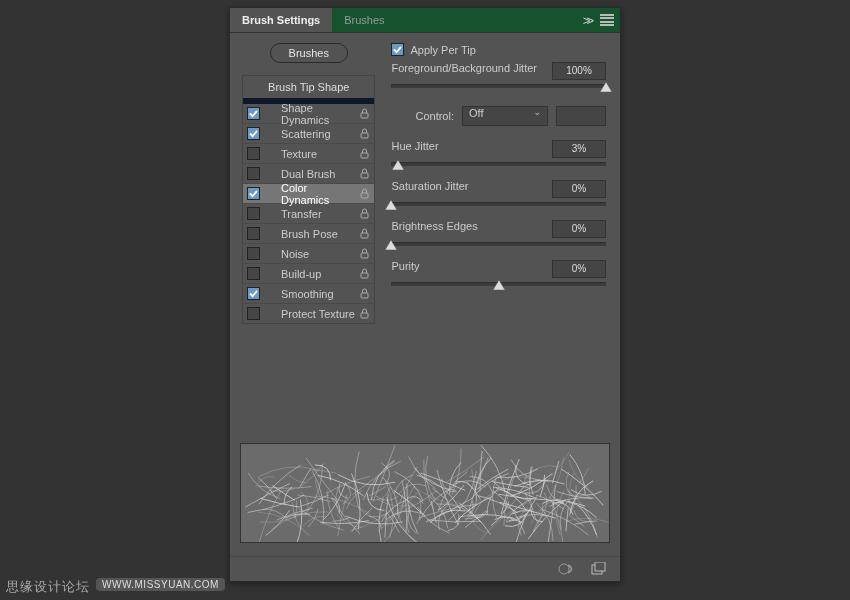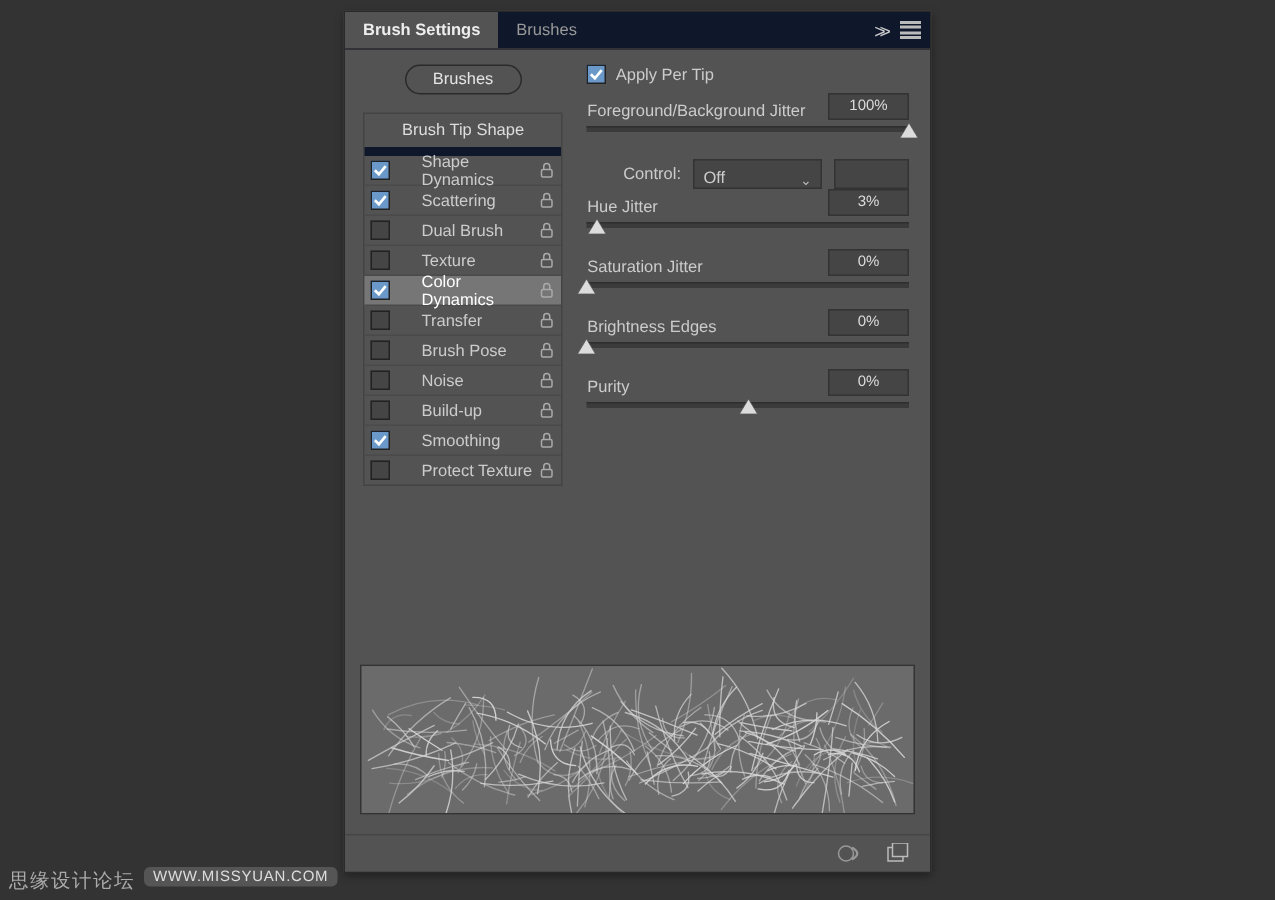--- a/index.html
+++ b/index.html
@@ -1,17 +1,17 @@
 <!DOCTYPE html>
 <html><head>
 <meta charset="utf-8">
 <style>
   html,body{margin:0;padding:0;width:850px;height:600px;background:#333;font-family:"Segoe UI",Tahoma,Arial,sans-serif;font-size:11px;color:#ccc;overflow:hidden}
   .panel{position:absolute;left:229px;top:7px;width:390px;height:573px;background:#535353;border:1px solid #2a2a2a;box-shadow:0 2px 6px rgba(0,0,0,.4)}
-  .tabbar{height:24px;background:#0f172a;display:flex;align-items:stretch;border-bottom:1px solid #333;position:relative}
+  .tabbar{height:24px;background:#14532d;display:flex;align-items:stretch;border-bottom:1px solid #333;position:relative}
   .tab{padding:0 12px;display:flex;align-items:center;font-size:11px;color:#ccc;cursor:pointer}
   .tab.active{background:#535353;color:#eee;font-weight:600}
   .tab:not(.active){color:#999}
   .tabbar .end{margin-left:auto;display:flex;align-items:center;padding-right:6px;gap:10px}
   .chevrons{font-size:13px;letter-spacing:-4px;color:#ccc;cursor:pointer}
   .hamburger{width:14px;height:12px;display:flex;flex-direction:column;justify-content:space-between;cursor:pointer}
   .hamburger span{height:2px;background:#bbb}
   .body{display:flex;height:418px}
   .left{width:140px;padding:10px 8px 8px 12px}
   .btn-brushes{display:block;margin:0 auto 12px auto;padding:3px 18px;background:#535353;border:1px solid #2a2a2a;border-radius:10px;color:#e5e5e5;font-size:11px;cursor:pointer}
@@ -22,28 +22,28 @@
   .row.sel{background:#767676;color:#fff}
   .row .label{flex:1;padding-left:21px;font-size:11px}
   .chk{width:11px;height:11px;border:1px solid #222;background:#454545;display:flex;align-items:center;justify-content:center;cursor:pointer;flex:0 0 11px}
   .chk.on{background:#6a98c8}
   .chk.on svg{display:block}
   .chk svg{display:none}
   .lock{width:12px;flex:0 0 12px;display:flex;justify-content:center;cursor:pointer}
   .right{flex:1;padding:10px 14px 8px 8px}
   .apply{display:flex;align-items:flex-end;gap:6px;margin-bottom:6px}
   .field{margin-bottom:4px}
-  .field .lblrow{display:flex;align-items:flex-end;justify-content:space-between;font-size:11px;margin-bottom:2px}
+  .field .lblrow{display:flex;align-items:flex-start;justify-content:space-between;font-size:11px;margin-bottom:2px}
   .valbox{width:52px;height:16px;background:#454545;border:1px solid #333;color:#ddd;font-size:10px;text-align:center;line-height:16px}
   .slider{position:relative;height:16px}
   .track{position:absolute;left:0;right:0;top:2px;height:3px;background:#3b3b3b;border-top:1px solid #2e2e2e}
   .thumb{position:absolute;top:0;width:12px;height:10px;transform:translateX(-50%)}
   .thumb svg{display:block}
-  .ctrlrow{display:flex;align-items:center;gap:8px;margin:8px 0 0 24px;font-size:11px}
-  .select{width:72px;height:18px;background:#454545;border:1px solid #333;display:flex;align-items:flex-end;justify-content:space-between;padding:0 6px;font-size:11px;cursor:pointer}
+  .ctrlrow{display:flex;align-items:center;gap:8px;margin:8px 0 14px 24px;font-size:11px}
+  .select{width:72px;height:18px;background:#454545;border:1px solid #333;display:flex;align-items:flex-start;justify-content:space-between;padding:0 6px;font-size:11px;cursor:pointer}
   .select .caret{font-size:9px;color:#bbb}
   .smallbox{width:48px;height:18px;background:#454545;border:1px solid #333}
   .preview{position:absolute;left:10px;right:10px;bottom:38px;height:98px;background:#6b6b6b;border:1px solid #333;overflow:hidden}
   .footer{position:absolute;left:0;right:0;bottom:0;height:24px;background:#535353;border-top:1px solid #474747;display:flex;align-items:center;justify-content:flex-end;padding-right:14px;gap:14px}
   .wm{position:absolute;left:6px;bottom:4px;display:flex;align-items:flex-start;gap:6px;font-size:11px;color:#777}
   .wm .cn{color:#aaa;font-size:13px;letter-spacing:1px}
   .wm .urlbox{background:#555;border-radius:4px;padding:1px 6px;color:#ddd;font-size:10px;letter-spacing:.5px}
 </style>
 </head>
 <body>
@@ -93,31 +93,31 @@
               <span class="label">Scattering</span>
               <span class="lock">
                 <svg width="9" height="11" viewBox="0 0 9 11">
                   <rect x="1" y="5" width="7" height="5" rx="1" fill="none" stroke="#aaa" stroke-width="1"></rect>
                   <path d="M2.5 5 V3 a2 2 0 0 1 4 0 V5" fill="none" stroke="#aaa" stroke-width="1"></path>
                 </svg>
               </span>
             </div>
             <div class="row">
               <div class="chk"></div>
+              <span class="label">Texture</span>
+              <span class="lock">
+                <svg width="9" height="11" viewBox="0 0 9 11">
+                  <rect x="1" y="5" width="7" height="5" rx="1" fill="none" stroke="#aaa" stroke-width="1"></rect>
+                  <path d="M2.5 5 V3 a2 2 0 0 1 4 0 V5" fill="none" stroke="#aaa" stroke-width="1"></path>
+                </svg>
+              </span>
+            </div>
+            <div class="row">
+              <div class="chk"></div>
               <span class="label">Dual Brush</span>
-              <span class="lock">
-                <svg width="9" height="11" viewBox="0 0 9 11">
-                  <rect x="1" y="5" width="7" height="5" rx="1" fill="none" stroke="#aaa" stroke-width="1"></rect>
-                  <path d="M2.5 5 V3 a2 2 0 0 1 4 0 V5" fill="none" stroke="#aaa" stroke-width="1"></path>
-                </svg>
-              </span>
-            </div>
-            <div class="row">
-              <div class="chk"></div>
-              <span class="label">Texture</span>
               <span class="lock">
                 <svg width="9" height="11" viewBox="0 0 9 11">
                   <rect x="1" y="5" width="7" height="5" rx="1" fill="none" stroke="#aaa" stroke-width="1"></rect>
                   <path d="M2.5 5 V3 a2 2 0 0 1 4 0 V5" fill="none" stroke="#aaa" stroke-width="1"></path>
                 </svg>
               </span>
             </div>
             <div class="row sel">
               <div class="chk on">
                 <svg width="9" height="9" viewBox="0 0 10 10">

